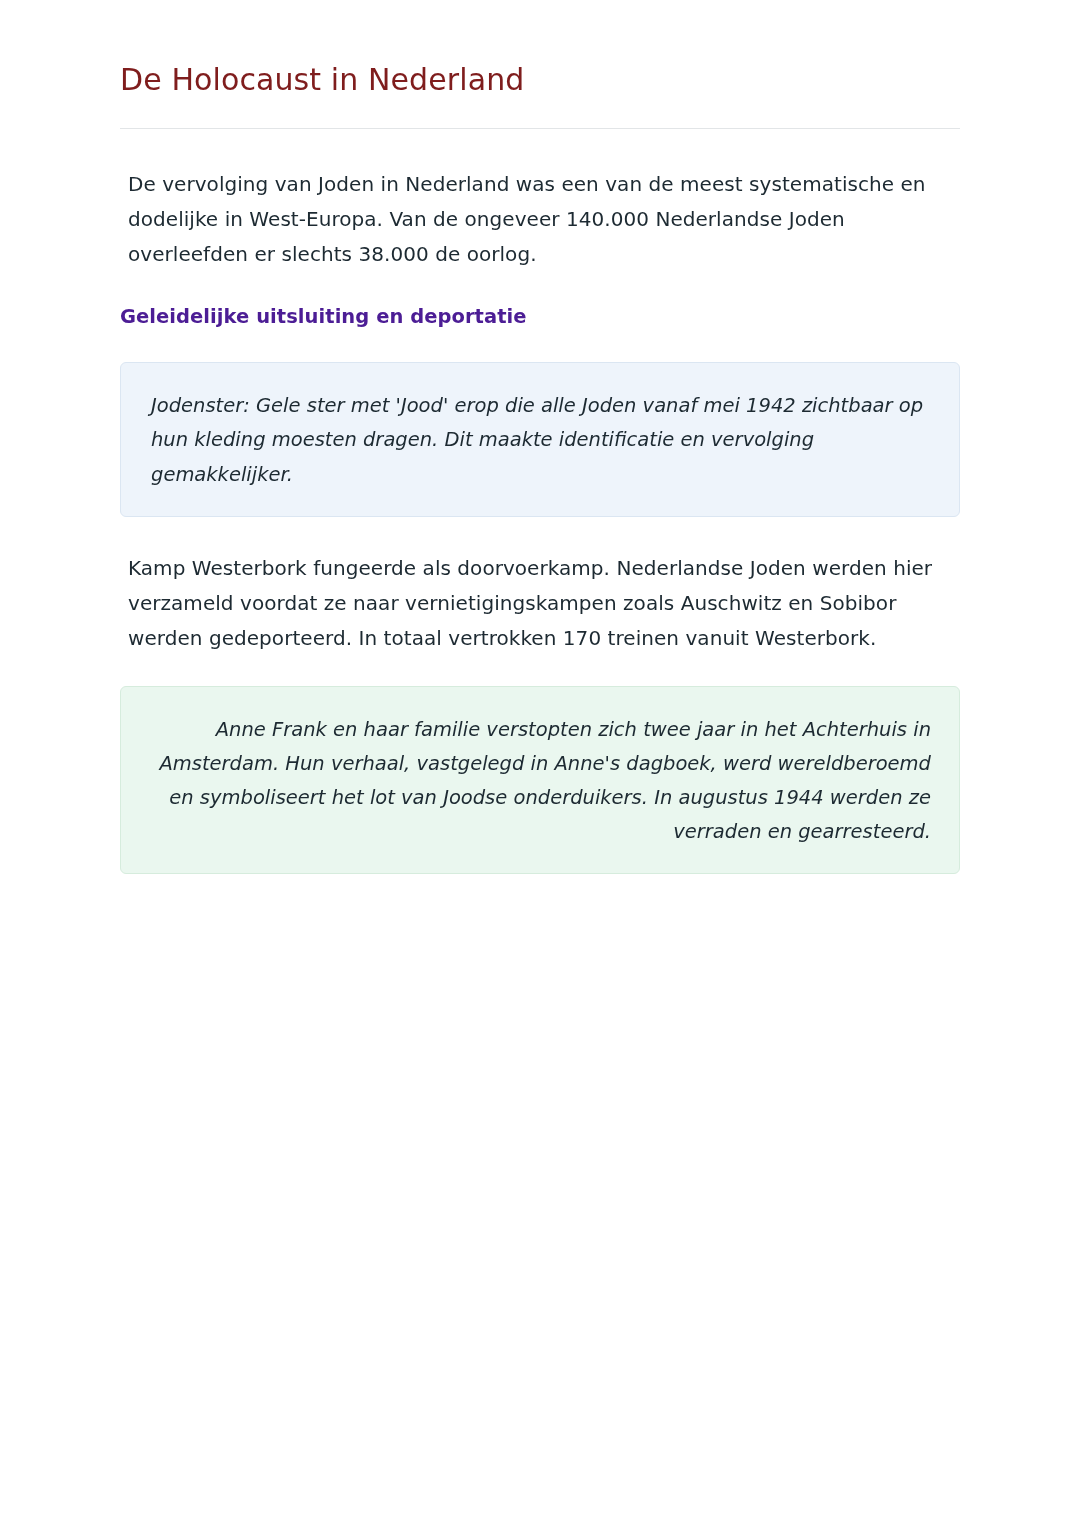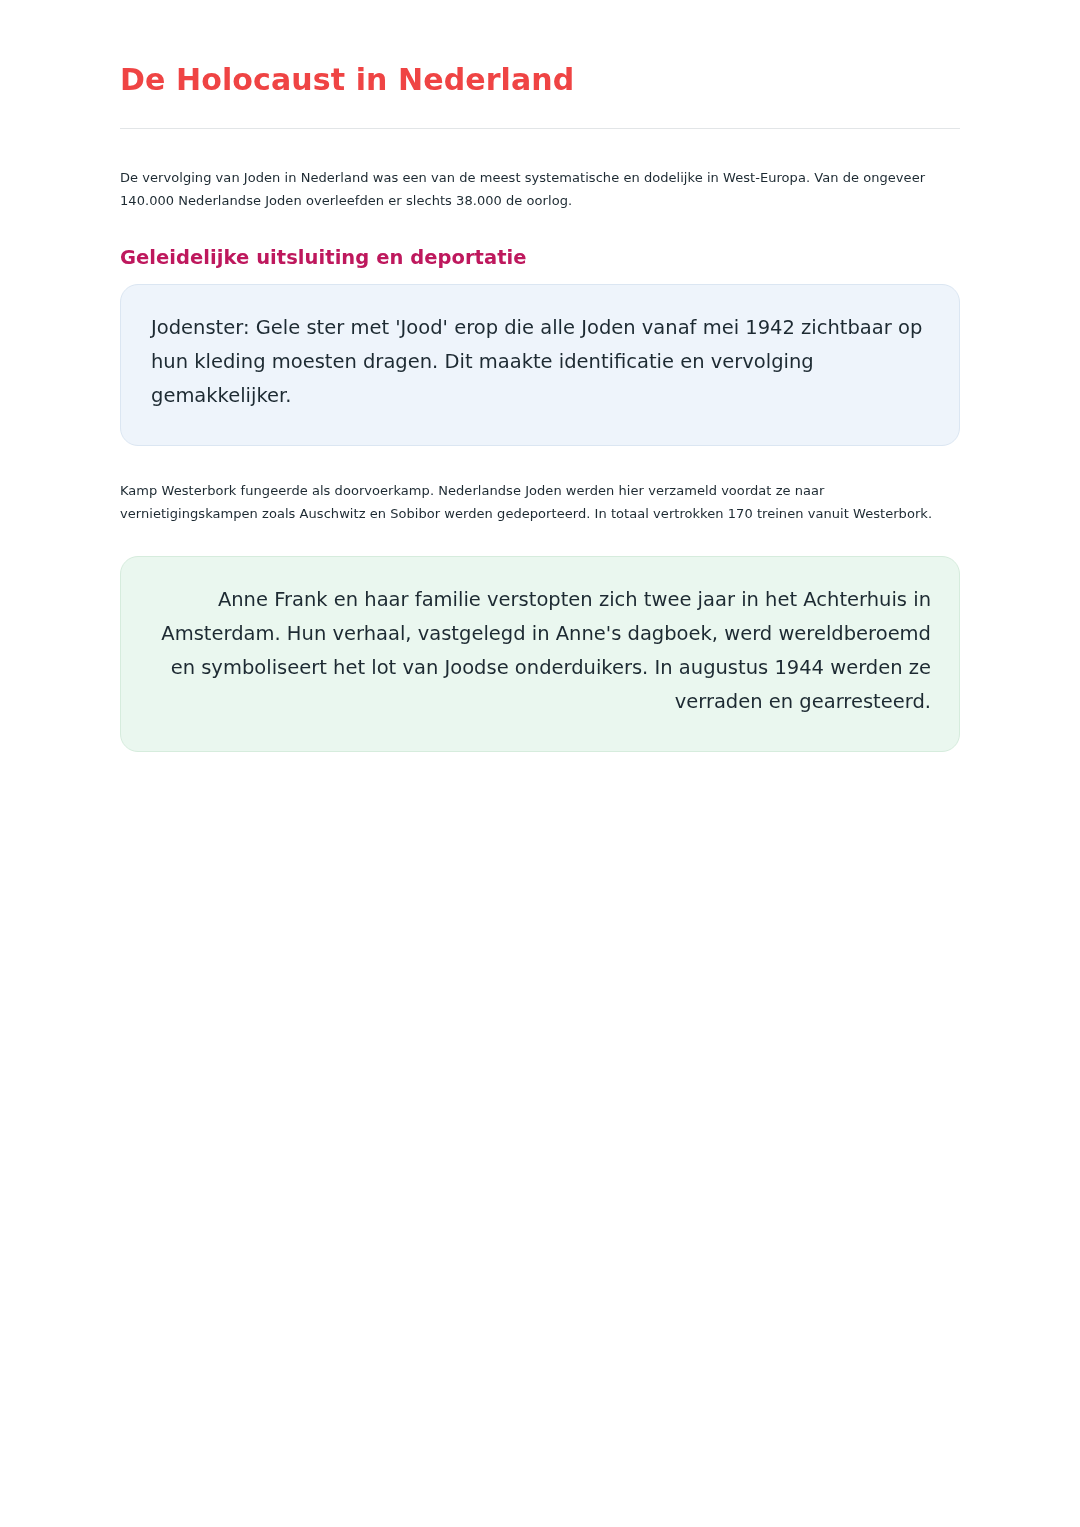--- a/index.html
+++ b/index.html
@@ -18,54 +18,55 @@
     box-sizing: border-box;
     width: 1080px;
     min-height: 1527px;
     padding: 62px 120px 40px 120px;
     background: #ffffff;
   }
   .doc-title {
     font-family: "DejaVu Sans", sans-serif;
     font-size: 30px;
     line-height: 1.2;
-    font-weight: 700;
-    color: #ef4444;
+    font-weight: 400;
+    color: #7f1d1d;
     margin: 0 0 30px 0;
     letter-spacing: 0.1px;
   }
   .title-rule {
     height: 1px;
     background: #e2e5e7;
     border: 0;
     margin: 0 0 38px 0;
   }
   p.body-text {
-    font-size: 13px;
+    font-size: 20px;
     line-height: 1.75;
-    margin: 0 0 30px 0;
+    margin: 0 0 30px 8px;
     color: #1d2a32;
     letter-spacing: 0.05px;
   }
   h2.section-heading {
     font-size: 19.5px;
     line-height: 1.5;
     font-weight: 700;
-    color: #be185d;
-    margin: 0 0 12px 0;
+    color: #4c1d95;
+    margin: 0 0 31px 0;
     letter-spacing: 0.05px;
   }
   .callout {
     box-sizing: border-box;
-    border-radius: 18px;
-    padding: 26px 28px 32px 30px;
+    border-radius: 6px;
+    padding: 26px 28px 24px 30px;
     margin: 0 0 34px 0;
     font-size: 19.5px;
     line-height: 1.75;
     color: #1d2a32;
+    font-style: italic;
   }
   .callout.blue {
     background: #eef4fb;
     border: 1px solid #dbe6f2;
   }
   .callout.green {
     background: #eaf7ef;
     border: 1px solid #d6ecdd;
     text-align: right;
   }

